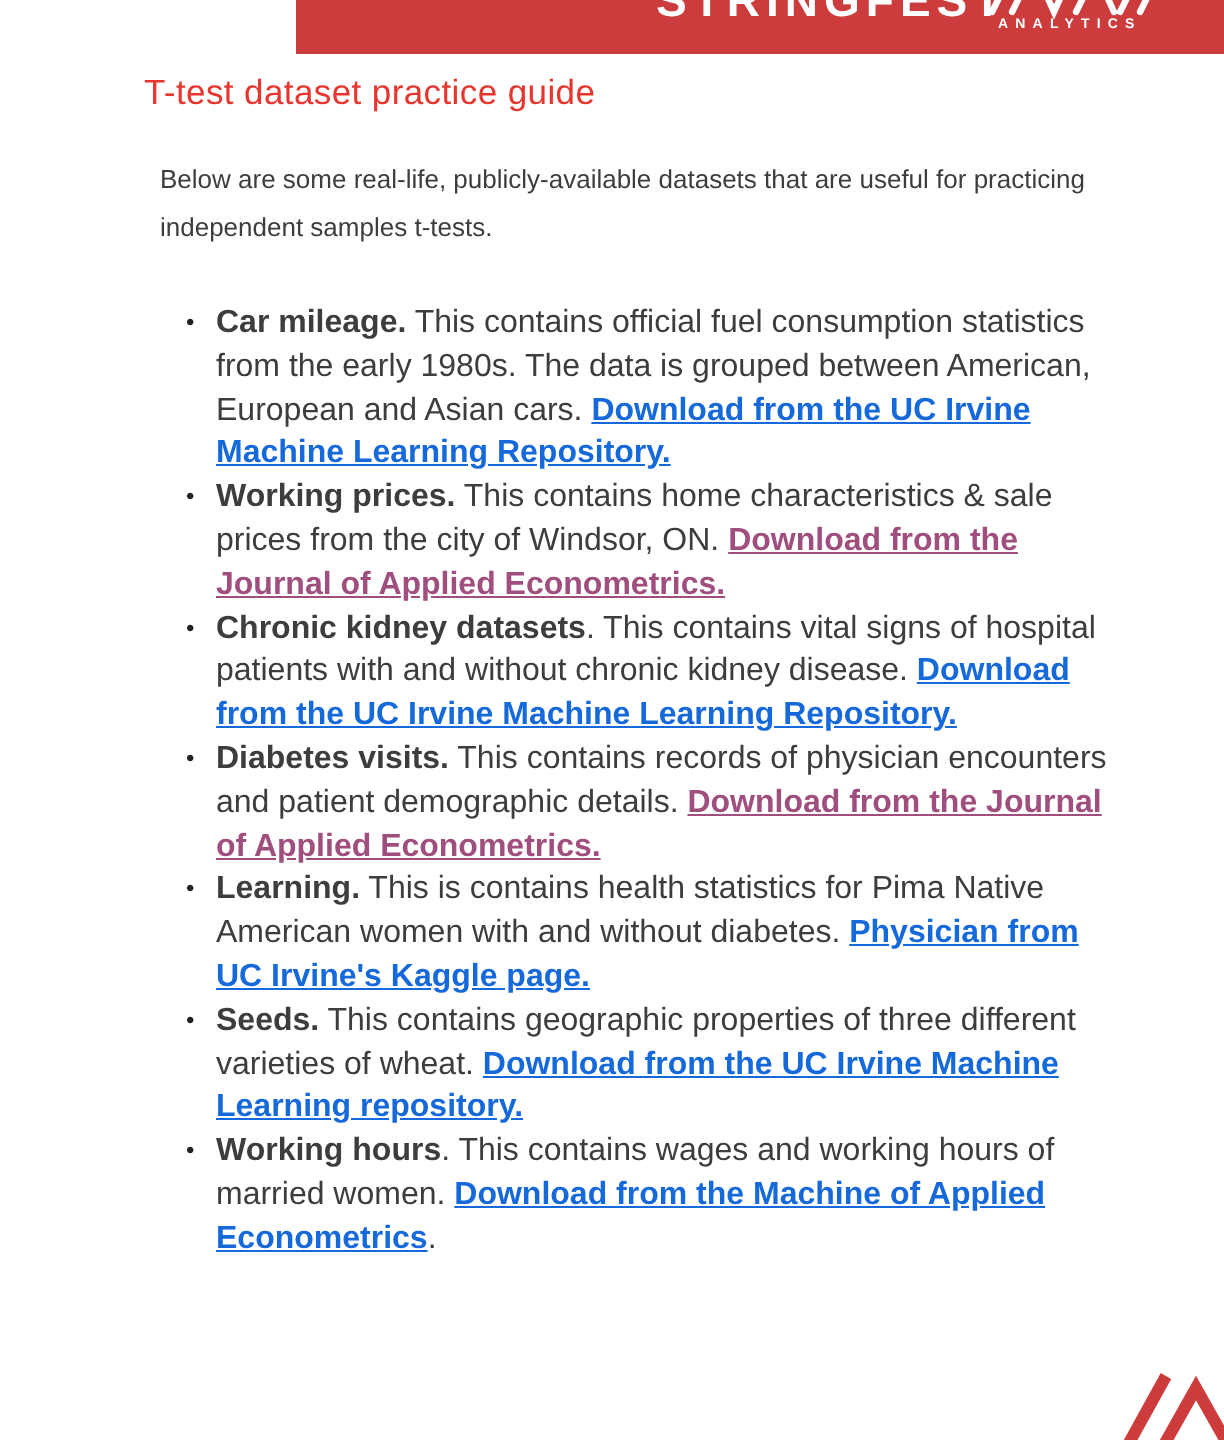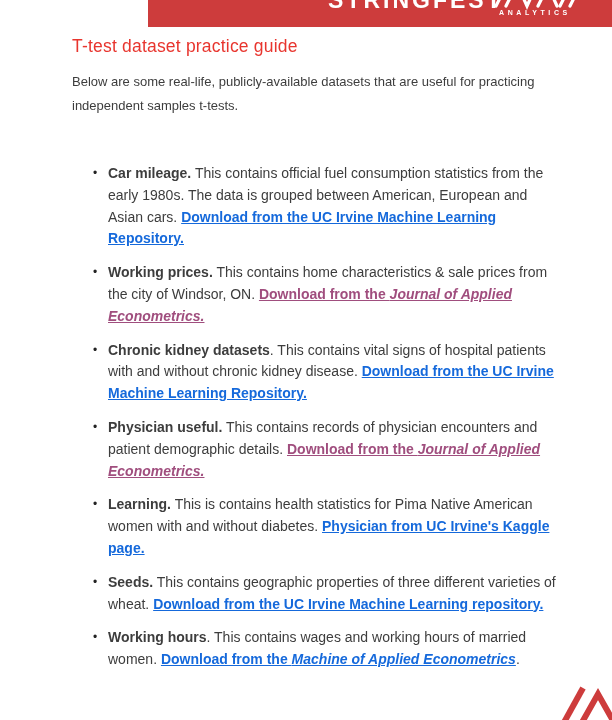--- a/index.html
+++ b/index.html
@@ -38,38 +38,38 @@
     color:#ffffff;font-size:7px;letter-spacing:3.6px;font-weight:600;
     white-space:nowrap;
   }
   
   .title{
     position:absolute;left:72px;top:36px;margin:0;
     font-size:17.5px;font-weight:400;color:var(--title-red);
     letter-spacing:.2px;
   }
   .intro{
-    position:absolute;left:72px;top:70px;margin:0;
+    position:absolute;left:72px;top:70px;margin:8px;
     width:480px;font-size:13px;line-height:24px;color:var(--body-text);
   }
   .list-wrap{
     position:absolute;left:72px;top:151px;width:492px;
   }
   ul.datasets{margin:0;padding:0;list-style:none;}
   ul.datasets li{
     position:relative;padding-left:36px;
-    font-size:14px;line-height:21.8px;color:var(--body-text);margin-top:12px;
+    font-size:16px;line-height:21.8px;color:var(--body-text);
   }
   ul.datasets li::before{
     content:"\2022";
     position:absolute;left:21px;top:0;
     font-size:12px;color:#222;
   }
   .seg-b{font-weight:700;}
-  .seg-i{font-style:italic;}
+  .seg-i{}
   .seg-link{font-weight:700;text-decoration:underline;cursor:pointer;}
   .blue{color:var(--link-blue);}
   .purple{color:var(--link-purple);}
   
   .corner-logo{
     position:absolute;right:0;bottom:0;width:56px;height:40px;
     overflow:hidden;
   }
 </style>
 </head>
@@ -92,21 +92,21 @@
 
 <h1 class="title">T-test dataset practice guide</h1>
 
 <p class="intro">Below are some real-life, publicly-available datasets that are useful for practicing independent samples t-tests.</p>
 
 <div class="list-wrap">
   <ul class="datasets">
       <li><span class="seg-b">Car mileage.</span><span> This contains official fuel consumption statistics from the early 1980s. The data is grouped between American, European and Asian cars. </span><a class="seg-b seg-link blue">Download from the UC Irvine Machine Learning Repository.</a></li>
       <li><span class="seg-b">Working prices.</span><span> This contains home characteristics &amp; sale prices from the city of Windsor, ON. </span><a class="seg-b seg-link purple">Download from the </a><a class="seg-b seg-i seg-link purple">Journal of Applied Econometrics.</a></li>
       <li><span class="seg-b">Chronic kidney datasets</span><span>. This contains vital signs of hospital patients with and without chronic kidney disease. </span><a class="seg-b seg-link blue">Download from the UC Irvine Machine Learning Repository.</a></li>
-      <li><span class="seg-b">Physician useful.</span><span> This contains records of physician encounters and patient demographic details. </span><a class="seg-b seg-link purple">Download from the </a><a class="seg-b seg-i seg-link purple">Journal of Applied Econometrics.</a></li>
+      <li><span class="seg-b">Diabetes visits.</span><span> This contains records of physician encounters and patient demographic details. </span><a class="seg-b seg-link purple">Download from the </a><a class="seg-b seg-i seg-link purple">Journal of Applied Econometrics.</a></li>
       <li><span class="seg-b">Learning.</span><span> This is contains health statistics for Pima Native American women with and without diabetes. </span><a class="seg-b seg-link blue">Physician from UC Irvine's Kaggle page.</a></li>
       <li><span class="seg-b">Seeds.</span><span> This contains geographic properties of three different varieties of wheat. </span><a class="seg-b seg-link blue">Download from the UC Irvine Machine Learning repository.</a></li>
       <li><span class="seg-b">Working hours</span><span>. This contains wages and working hours of married women. </span><a class="seg-b seg-link blue">Download from the </a><a class="seg-b seg-i seg-link blue">Machine of Applied Econometrics</a><span>.</span></li>
     </ul>
 </div>
 
 <svg class="corner-logo" width="56" height="40" viewBox="0 0 56 40" fill="none">
   <g stroke="#cd3c3c" stroke-width="6" stroke-linecap="butt">
     <path d="M6 46 L27 8"></path>
     <path d="M24 46 L42 14 L60 46"></path>

